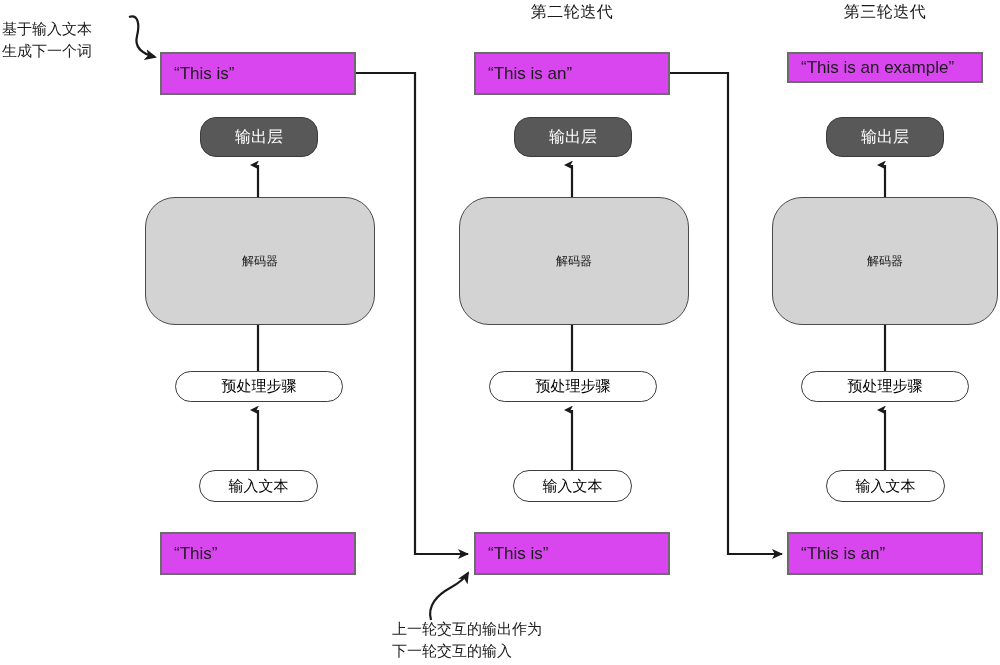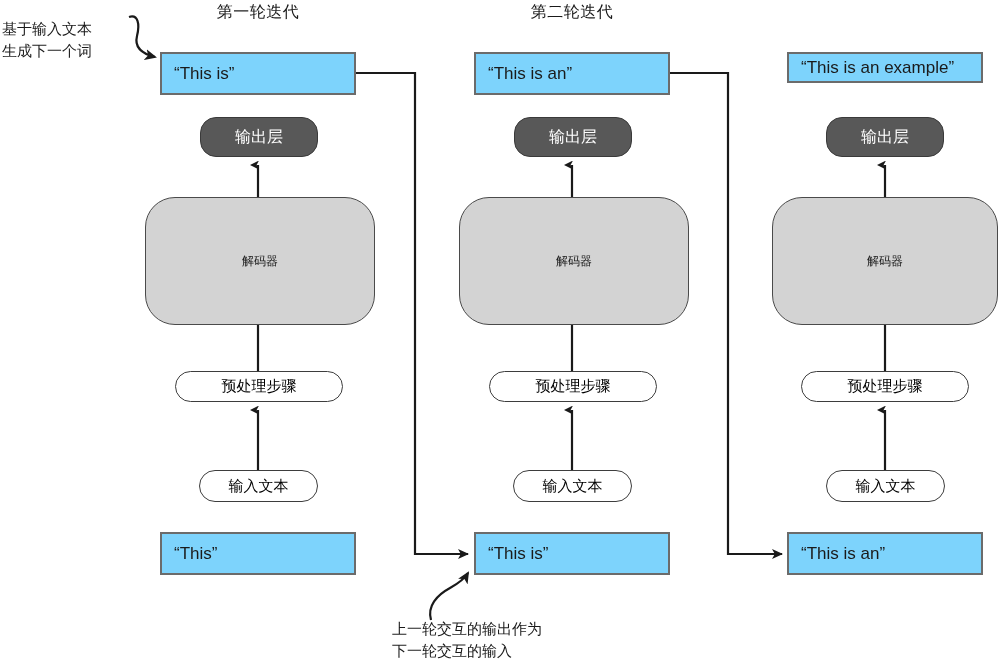--- a/index.html
+++ b/index.html
@@ -37,21 +37,21 @@
     position: absolute;
     text-align: center;
     font-size: 16px;
     color: #1a1a1a;
     letter-spacing: 0.5px;
     white-space: nowrap;
   }
   
   .textbox {
     border: 2px solid #6b6b6b;
-    background: #7dd3fc;
+    background: #d946ef;
     justify-content: flex-start;
     padding-left: 12px;
     font-size: 17px;
     color: #1a1a1a;
   }
   
   .output-layer {
     background: #585858;
     border: 1.5px solid #3a3a3a;
     border-radius: 16px;
@@ -126,22 +126,22 @@
     <path d="M670,73 L728,73 L728,554 L782,554" fill="none" stroke="#1a1a1a" stroke-width="2.2" marker-end="url(#arrowRight)"></path>
 
     <path d="M129,17 C138,14 140,24 137,36 C134,48 143,54 155,57" fill="none" stroke="#1a1a1a" stroke-width="2.2" marker-end="url(#arrowCurve)"></path>
 
     <path d="M431,620 C427,606 437,595 450,588 C459,583 465,578 468,573" fill="none" stroke="#1a1a1a" stroke-width="2.2" marker-end="url(#arrowCurve)"></path>
   </svg>
 
   <div class="annotation" style="left:2px; top:18px; width:122px;">基于输入文本
 生成下一个词</div>
 
-  <div class="col-header" style="left:160px; top:2px; width:196px;">第一轮迭代</div>
   <div class="col-header" style="left:474px; top:2px; width:196px;">第二轮迭代</div>
+  <div class="col-header" style="left:787px; top:2px; width:196px;">第三轮迭代</div>
 
   <div class="node textbox" style="left:160px; top:52px; width:196px; height:43px;">“This is”</div>
 
   <div class="node output-layer" style="left:200px; top:117px; width:118px; height:40px;">输出层</div>
 
   <div class="node decoder" style="left:145px; top:197px; width:230px; height:128px;">解码器</div>
 
   <div class="node pill" style="left:175px; top:371px; width:168px; height:31px;">预处理步骤</div>
 
   <div class="node pill" style="left:199px; top:470px; width:119px; height:32px;">输入文本</div>

